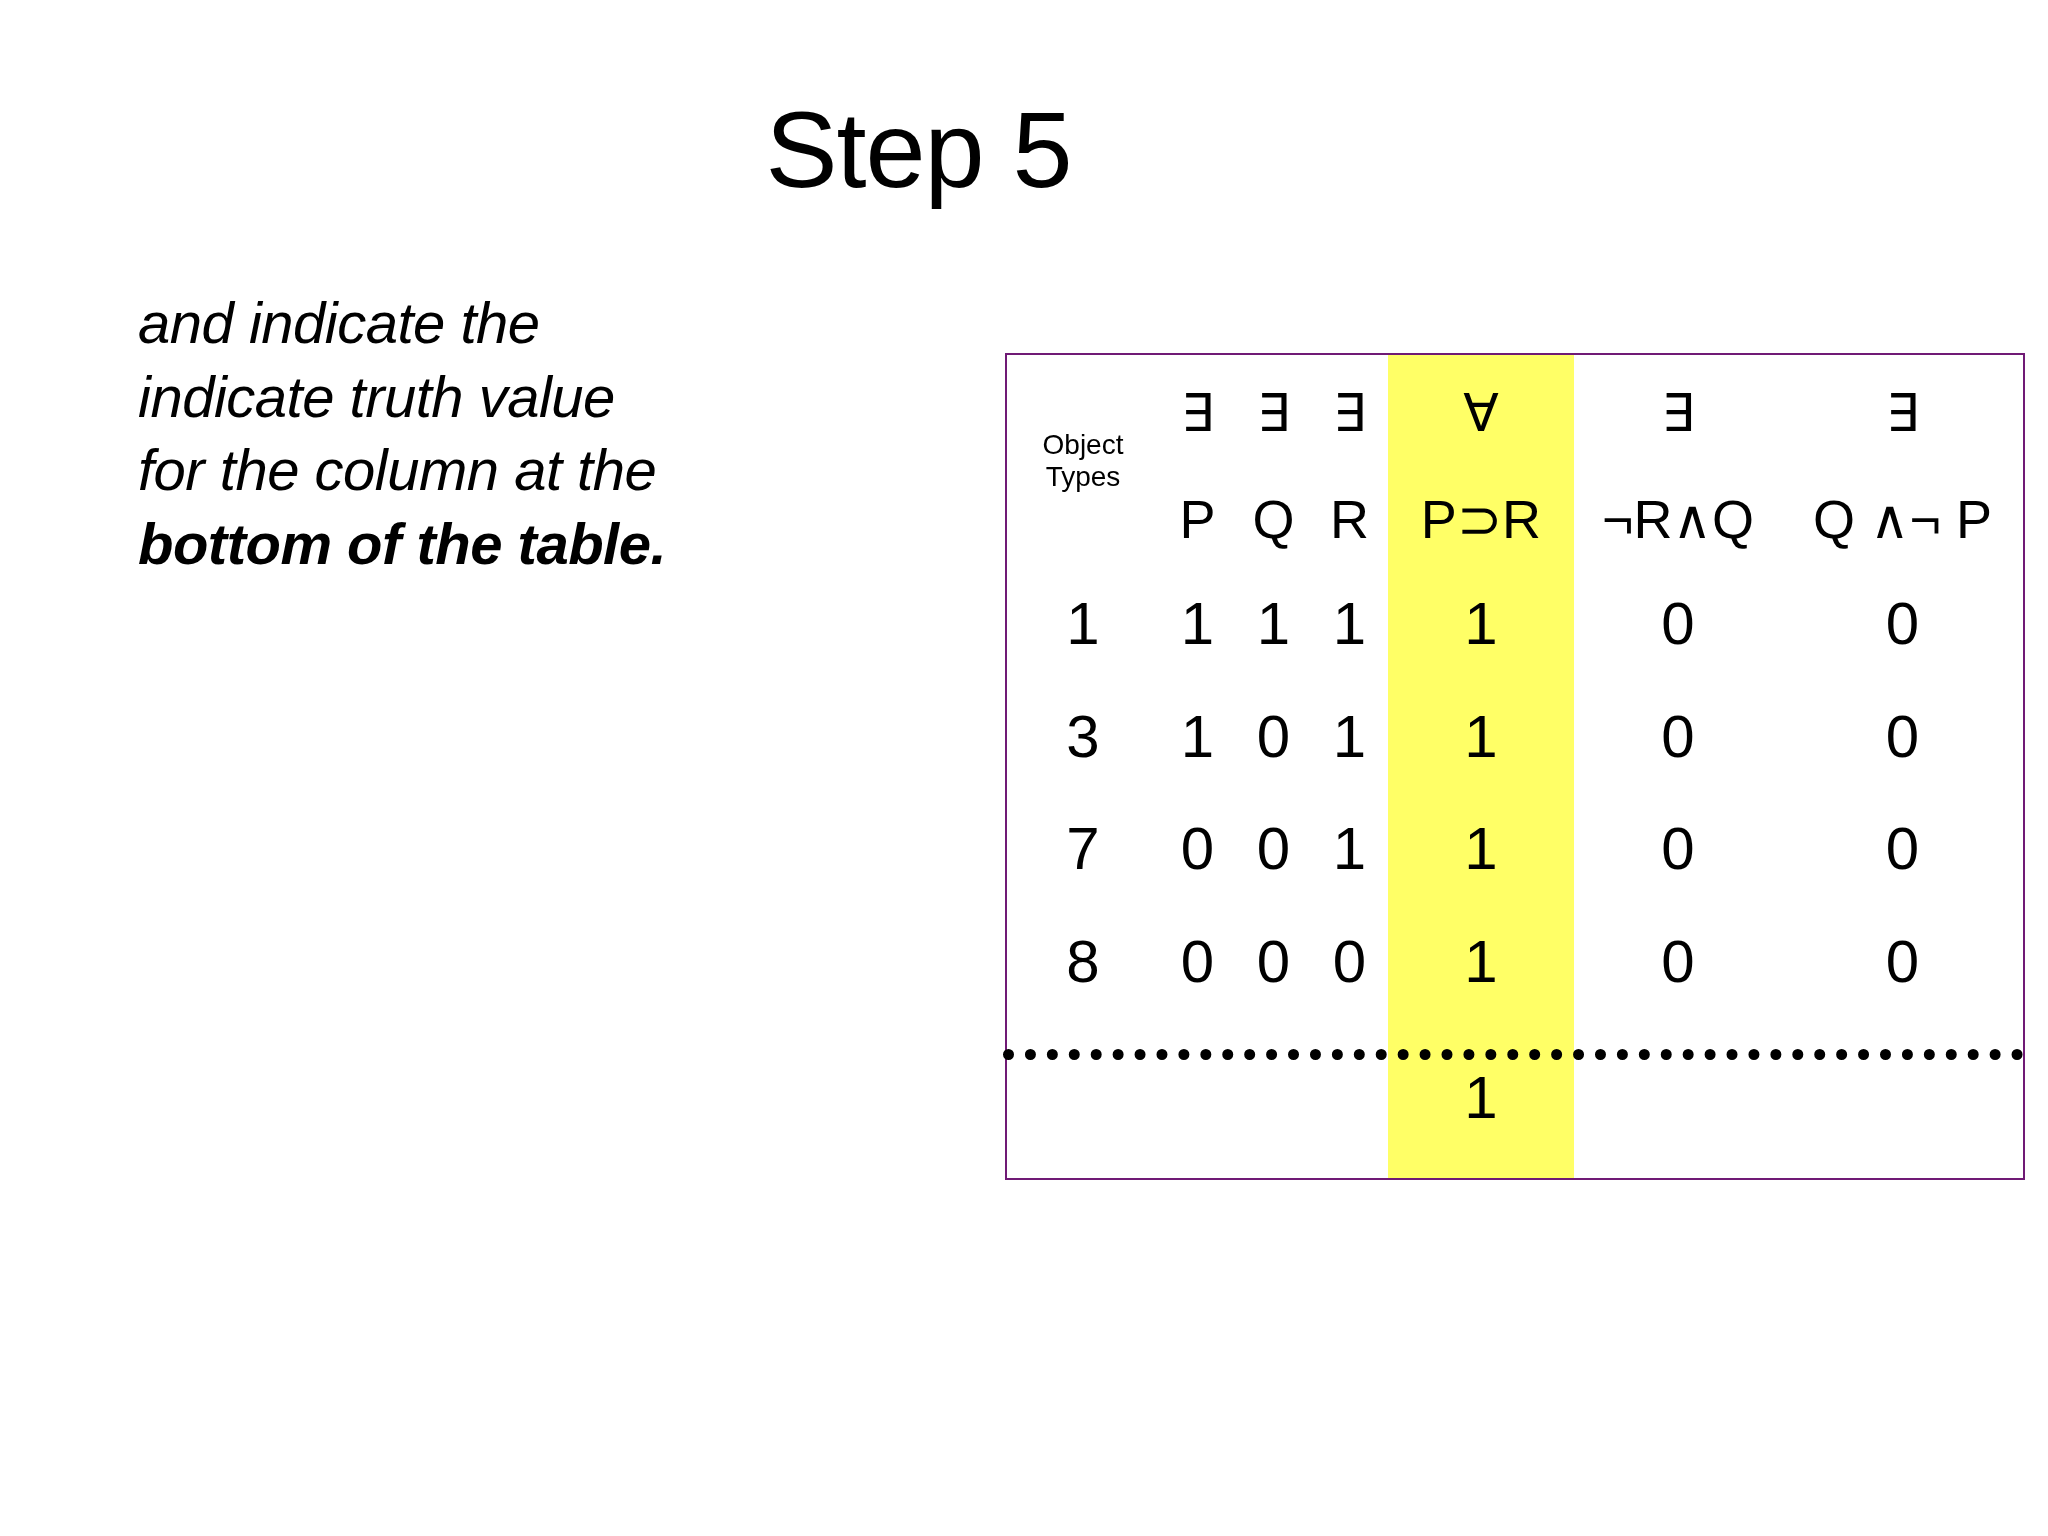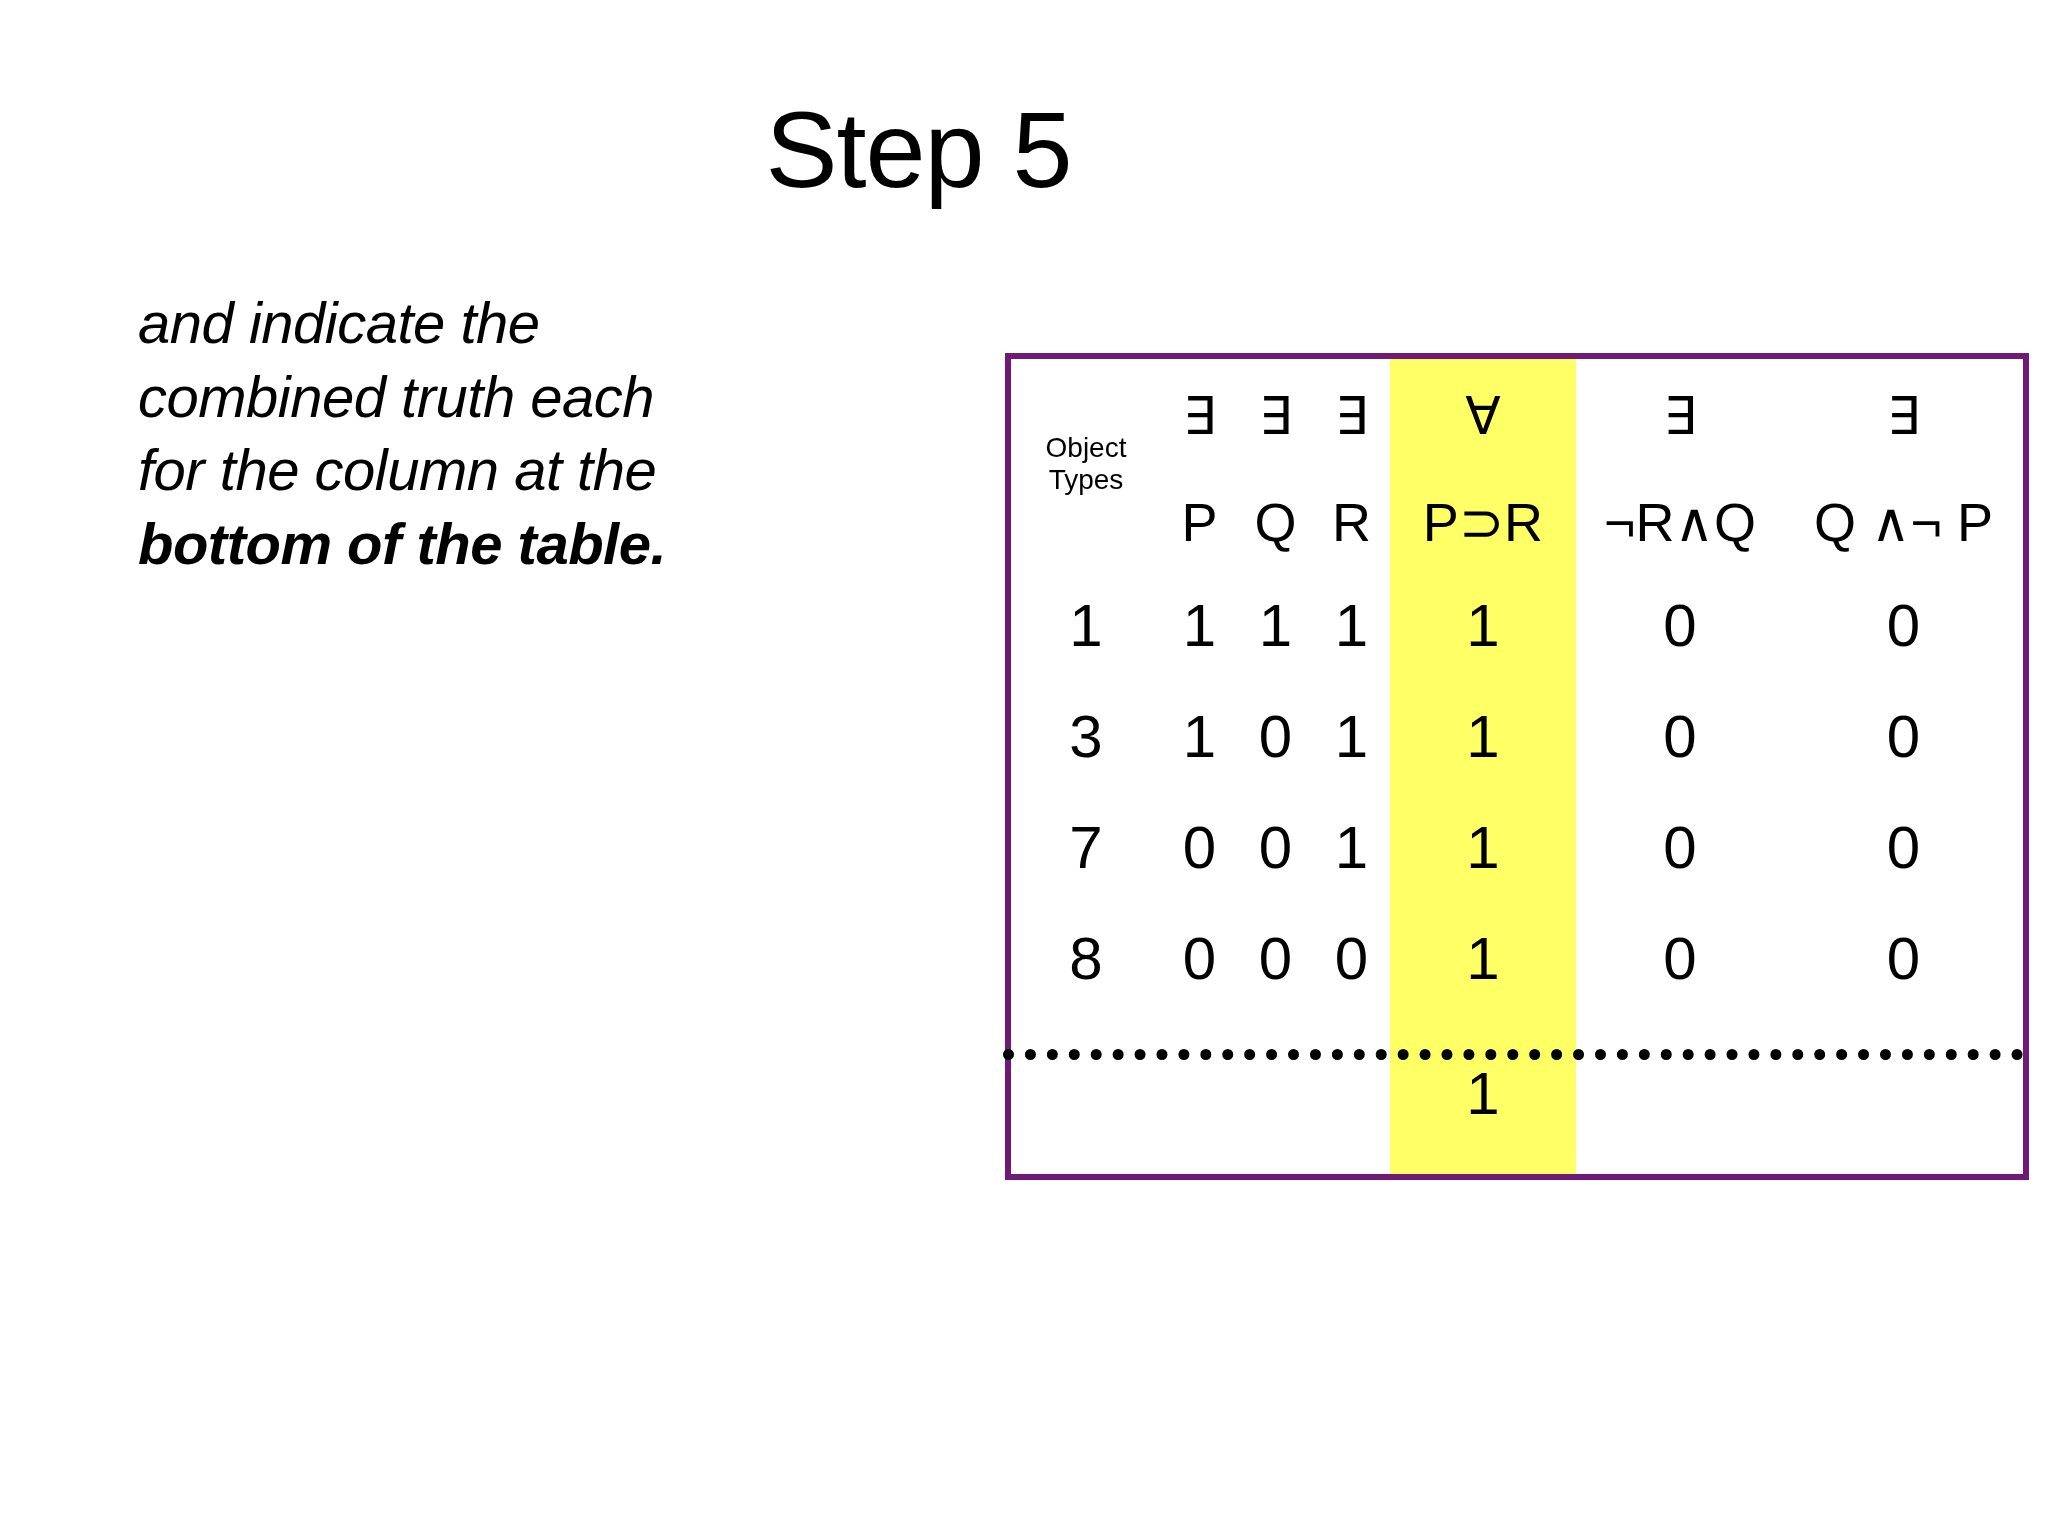--- a/index.html
+++ b/index.html
@@ -47,21 +47,21 @@
     left: 1005px;
     top: 353px;
     width: 1018px;
     height: 827px;
   }
   table.truth-table {
     border-collapse: collapse;
     table-layout: fixed;
     width: 1018px;
     height: 827px;
-    border: 6px solid #701a75;
+    border: 2px solid #701a75;
     background: #fff;
   }
   table.truth-table td,
   table.truth-table th {
     padding: 0;
     margin: 0;
     text-align: center;
     vertical-align: middle;
     font-weight: 400;
     border: 0;
@@ -123,21 +123,21 @@
     border-top: 11px dotted #000000;
   }
 </style>
 </head>
 <body>
 
 <div id="slide-title">Step 5</div>
 
 <div id="body-text">
   <span style="display: block;">and indicate the</span>
-  <span style="display: block;">combined truth each</span>
+  <span style="display: block;">indicate truth value</span>
   <span style="display: block;">for the column at the</span>
   <span style="display: block; font-weight: bold;">bottom of the table.</span>
 </div>
 
 <div id="truth-table-wrap">
   <table class="truth-table">
     <colgroup>
       <col class="c-obj">
         <col class="c-p">
         <col class="c-q">

